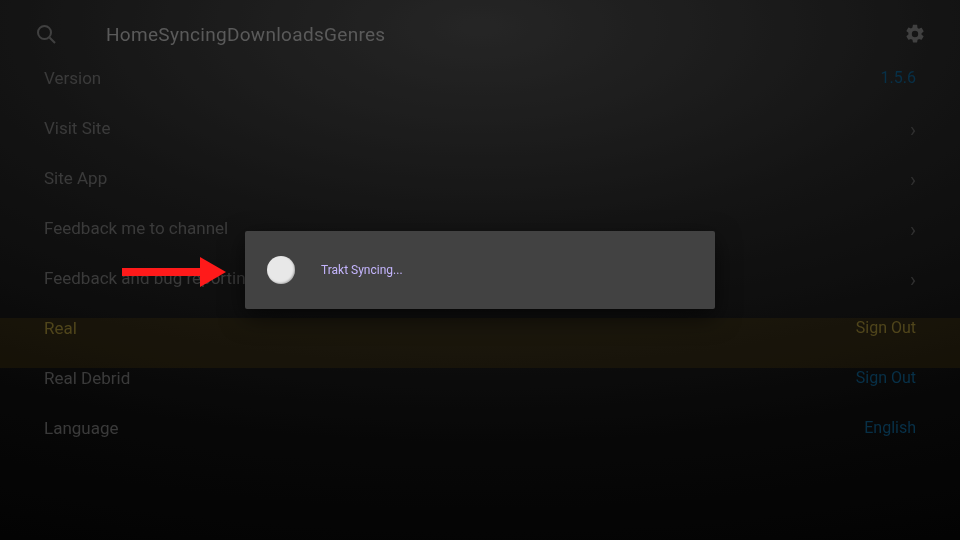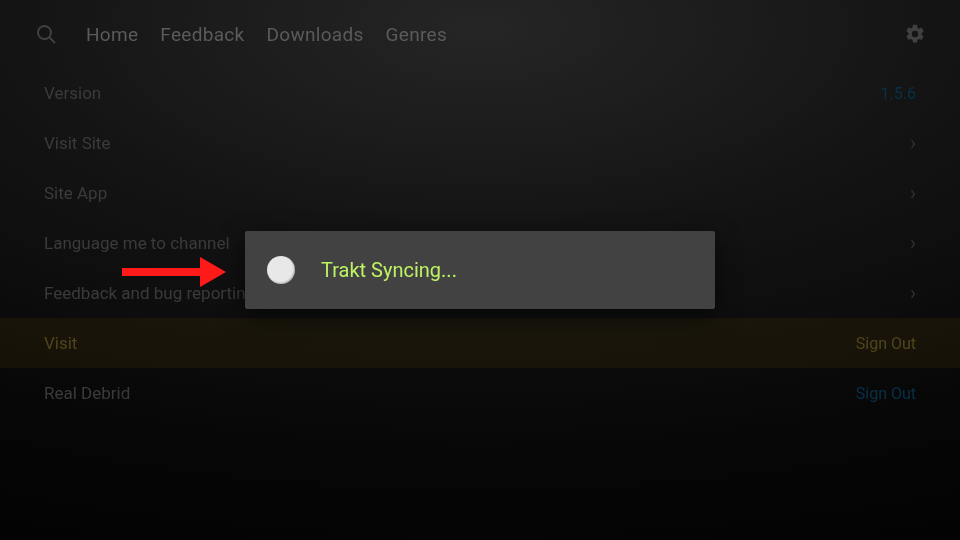--- a/index.html
+++ b/index.html
@@ -18,41 +18,40 @@
     height: 68px;
     padding: 0 34px 0 34px;
   }
   .topbar .search-icon {
     width: 24px; height: 24px;
     margin-right: 28px;
     opacity: 0.55;
   }
   .nav {
     display: flex;
-    gap: 22px;
     flex: 1;
+    margin-left: 20px;
   }
   .nav-item {
     font-size: 19px;
     color: #8a8a8a;
     letter-spacing: 0.3px;
     cursor: pointer;
   }
   .gear-icon {
     width: 22px; height: 22px;
     opacity: 0.55;
   }
 
   
   .settings {
     padding: 0 44px;
   }
   .row {
     display: flex;
-    align-items: center;
     justify-content: space-between;
     height: 50px;
     font-size: 17px;
     color: #5a5a5a;
     border-bottom: 0 solid transparent;
   }
   .row .label { }
   .row .value { color: #0c4a6e; font-size: 16px; }
   .row .chevron {
     font-size: 20px;
@@ -88,22 +87,22 @@
   }
   .dialog .spinner {
     width: 28px; height: 28px;
     border-radius: 50%;
     background: #e8e8e8;
     box-shadow: inset -1px -1px 2px rgba(0,0,0,0.25);
     margin-right: 26px;
     flex-shrink: 0;
   }
   .dialog .msg {
-    font-size: 20px;
-    color: #bef264;
+    font-size: 12px;
+    color: #c4b5fd;
   }
 
   
   .arrow {
     position: absolute;
     left: 122px;
     top: 257px;
     display: flex;
     align-items: center;
     pointer-events: none;
@@ -127,21 +126,21 @@
 
 <div class="topbar">
   <span class="search-icon">
     <svg viewBox="0 0 24 24" width="24" height="24" fill="none" stroke="#9a9a9a" stroke-width="2">
       <circle cx="10.5" cy="10.5" r="6.5"></circle>
       <line x1="15.5" y1="15.5" x2="21" y2="21"></line>
     </svg>
   </span>
   <div class="nav">
     <span class="nav-item">Home</span>
-    <span class="nav-item">Feedback</span>
+    <span class="nav-item">Syncing</span>
     <span class="nav-item">Downloads</span>
     <span class="nav-item">Genres</span>
   </div>
   <span class="gear-icon">
     <svg viewBox="0 0 24 24" width="22" height="22" fill="#9a9a9a">
       <path d="M19.14,12.94a7.07,7.07,0,0,0,.05-.94,7.07,7.07,0,0,0-.05-.94l2.03-1.58a.5.5,0,0,0,.12-.64l-1.92-3.32a.5.5,0,0,0-.61-.22l-2.39.96a7.22,7.22,0,0,0-1.63-.94l-.36-2.54A.5.5,0,0,0,13.89,2H10.11a.5.5,0,0,0-.49.42L9.26,4.96a7.22,7.22,0,0,0-1.63.94l-2.39-.96a.5.5,0,0,0-.61.22L2.71,8.48a.5.5,0,0,0,.12.64l2.03,1.58a7.07,7.07,0,0,0-.05.94,7.07,7.07,0,0,0,.05.94L2.83,14.16a.5.5,0,0,0-.12.64l1.92,3.32a.5.5,0,0,0,.61.22l2.39-.96a7.22,7.22,0,0,0,1.63.94l.36,2.54a.5.5,0,0,0,.49.42h3.78a.5.5,0,0,0,.49-.42l.36-2.54a7.22,7.22,0,0,0,1.63-.94l2.39.96a.5.5,0,0,0,.61-.22l1.92-3.32a.5.5,0,0,0-.12-.64ZM12,15.5A3.5,3.5,0,1,1,15.5,12,3.5,3.5,0,0,1,12,15.5Z"></path>
     </svg>
   </span>
 </div>
 
@@ -152,34 +151,38 @@
   </div>
   <div class="row">
     <span class="label">Visit Site</span>
     <span class="chevron">›</span>
   </div>
   <div class="row">
     <span class="label">Site App</span>
     <span class="chevron">›</span>
   </div>
   <div class="row">
-    <span class="label">Language me to channel</span>
+    <span class="label">Feedback me to channel</span>
     <span class="chevron">›</span>
   </div>
   <div class="row">
     <span class="label">Feedback and bug reporting</span>
     <span class="chevron">›</span>
   </div>
   <div class="row highlight">
-    <span class="label">Visit</span>
+    <span class="label">Real</span>
     <span class="value">Sign Out</span>
   </div>
   <div class="row">
     <span class="label">Real Debrid</span>
     <span class="value">Sign Out</span>
+  </div>
+  <div class="row">
+    <span class="label">Language</span>
+    <span class="value">English</span>
   </div>
 </div>
 
 <div class="scrim"></div>
 
 <div class="dialog">
   <div class="spinner"></div>
   <div class="msg">Trakt Syncing...</div>
 </div>
 

